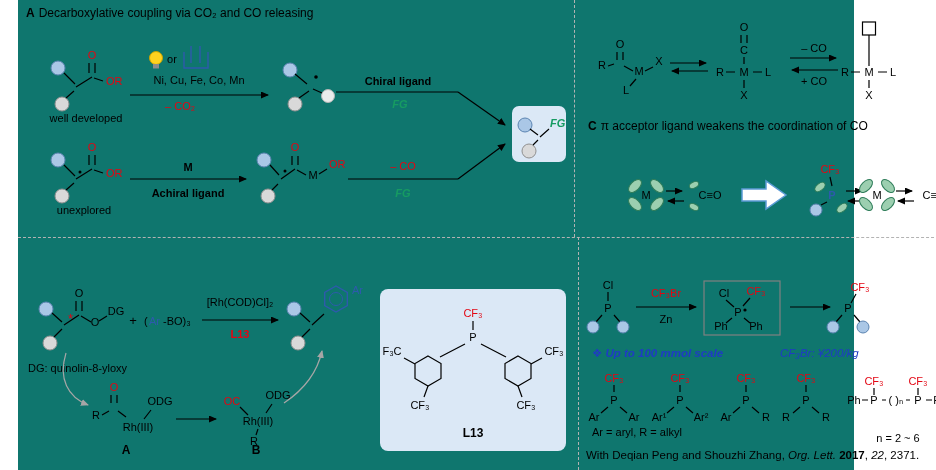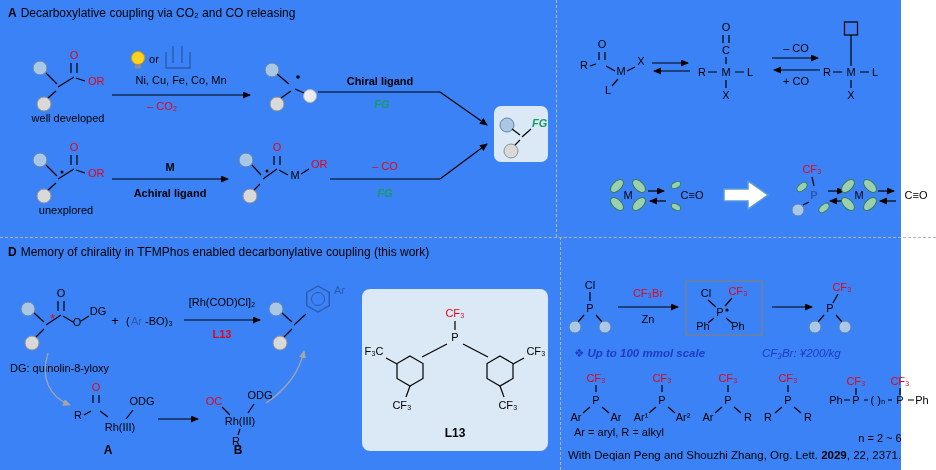--- a/index.html
+++ b/index.html
@@ -1,18 +1,18 @@
 <!DOCTYPE html>
 <html><head>
 <meta charset="utf-8">
 <style>
   *{margin:0;padding:0;box-sizing:border-box}
   html,body{width:936px;height:470px;background:#fff;overflow:hidden}
   body{font-family:"Liberation Sans","DejaVu Sans",sans-serif;position:relative}
-  .stage{position:absolute;left:0;top:0;width:901px;height:470px;background:#3b82f6}
+  .stage{position:absolute;left:18px;top:0;width:836px;height:470px;background:#0f766e}
   .panel{position:absolute}
   .panel svg{position:absolute;left:0;top:0;overflow:visible}
   .hdr{position:absolute;font-size:12px;color:#000;white-space:nowrap;z-index:2}
   .hdr b{margin-right:4px}
   .divv,.divh{position:absolute;z-index:1}
   .divv{border-left:1px dashed #b3b3b3;width:0}
   .divh{border-top:1px dashed #b3b3b3;height:0}
   text{font-size:11px;fill:#000;font-family:"Liberation Sans","DejaVu Sans",sans-serif}
   .mid{text-anchor:middle}
   .red{fill:#e30613}
@@ -28,21 +28,21 @@
   .arw{stroke:#000;stroke-width:1.2;fill:none}
   .gry{stroke:#a6a6a6;stroke-width:1.2;fill:none}
   .blul{stroke:#2e5aac;stroke-width:1.4;fill:none}
   .lobe{fill:#9ccfb0;stroke:#2f7d5a;stroke-width:1}
   .hexB{stroke:#2e5aac;fill:none;stroke-width:1.4}
   .hexK{stroke:#000;fill:none;stroke-width:1.2}
   .boxfill{fill:#dbe8f6}
   .noteB{fill:#1f3bc4;font-weight:bold;font-style:italic;font-size:11.5px}
   .noteI{fill:#1f3bc4;font-style:italic;font-size:11.5px}
   .foot{position:absolute;font-size:11.5px;color:#000;white-space:nowrap}
-  .foot .it{}
+  .foot .it{font-style:italic}
 </style>
 </head>
 <body>
 
 <div class="stage">
 
   <div class="divv" style="left:556px;top:0;height:237px"></div>
   <div class="divh" style="left:0;top:237px;width:936px"></div>
   <div class="divv" style="left:560px;top:237px;height:233px"></div>
 
@@ -181,20 +181,21 @@
         <path class="bd" d="M295,35V66 M277,72H286 M304,72H313 M295,80V88"></path>
         <text class="mid" x="271" y="76">R</text>
         <text class="mid" x="295" y="76">M</text>
         <text class="mid" x="319" y="76">L</text>
         <text class="mid" x="295" y="99">X</text>
       </g>
     </svg>
   </div>
 
   <div class="panel" style="left:556px;top:115px;width:380px;height:122px">
+    <div class="hdr" style="left:14px;top:4px"><b>C</b><span>π acceptor ligand weakens the coordination of CO</span></div>
     <svg width="380" height="122">
       <defs>
         <marker id="mC" markerWidth="9" markerHeight="8" refX="7" refY="3.5" orient="auto" markerUnits="userSpaceOnUse">
             <path d="M0,0L8,3.5L0,7Z" fill="#000"></path>
           </marker>
       </defs>
 
       <g>
         <ellipse class="lobe" cx="61" cy="71" rx="8" ry="4.5" transform="rotate(-45 61 71)"></ellipse>
         <ellipse class="lobe" cx="83" cy="71" rx="8" ry="4.5" transform="rotate(45 83 71)"></ellipse>
@@ -225,21 +226,20 @@
         <ellipse class="lobe" cx="314" cy="89" rx="8" ry="4.5" transform="rotate(-45 314 89)"></ellipse>
         <text class="mid" x="303" y="84">M</text>
         <path class="arw" marker-end="url(#mC)" d="M322,76H338"></path>
         <path class="arw" marker-end="url(#mC)" d="M340,86H324"></path>
         <text class="mid" x="360" y="84">C≡O</text>
       </g>
     </svg>
   </div>
 
   <div class="panel" style="left:0;top:237px;width:560px;height:233px">
-    <div class="hdr" style="left:8px;top:8px"><b>D</b><span>Memory of chirality in TFMPhos enabled decarbonylative coupling  (this work)</span></div>
     <svg width="560" height="233">
       <defs>
         <marker id="mD" markerWidth="9" markerHeight="8" refX="7" refY="3.5" orient="auto" markerUnits="userSpaceOnUse">
             <path d="M0,0L8,3.5L0,7Z" fill="#000"></path>
           </marker>
         <marker id="mDg" markerWidth="9" markerHeight="8" refX="7" refY="3.5" orient="auto" markerUnits="userSpaceOnUse">
             <path d="M0,0L8,3.5L0,7Z" fill="#a6a6a6"></path>
           </marker>
       </defs>
 
@@ -402,17 +402,17 @@
         <text class="red mid" x="340" y="148">CF₃</text>
         <text class="mid" x="340" y="167">P</text>
         <text class="mid" x="362" y="167">Ph</text>
         <text class="mid" x="320" y="205">n = 2 ~ 6</text>
       </g>
 
       <text x="14" y="199">Ar = aryl, R = alkyl</text>
     </svg>
 
     <div class="foot" style="left:8px;top:212px">
-      <span>With Deqian Peng and Shouzhi Zhang, </span><span class="it">Org. Lett. </span><b>2029</b><span>, </span><span class="it">22</span><span>, 2371.</span>
+      <span>With Deqian Peng and Shouzhi Zhang, </span><span class="it">Org. Lett. </span><b>2017</b><span>, </span><span class="it">22</span><span>, 2371.</span>
     </div>
   </div>
 
 </div>
 
 </body></html>

